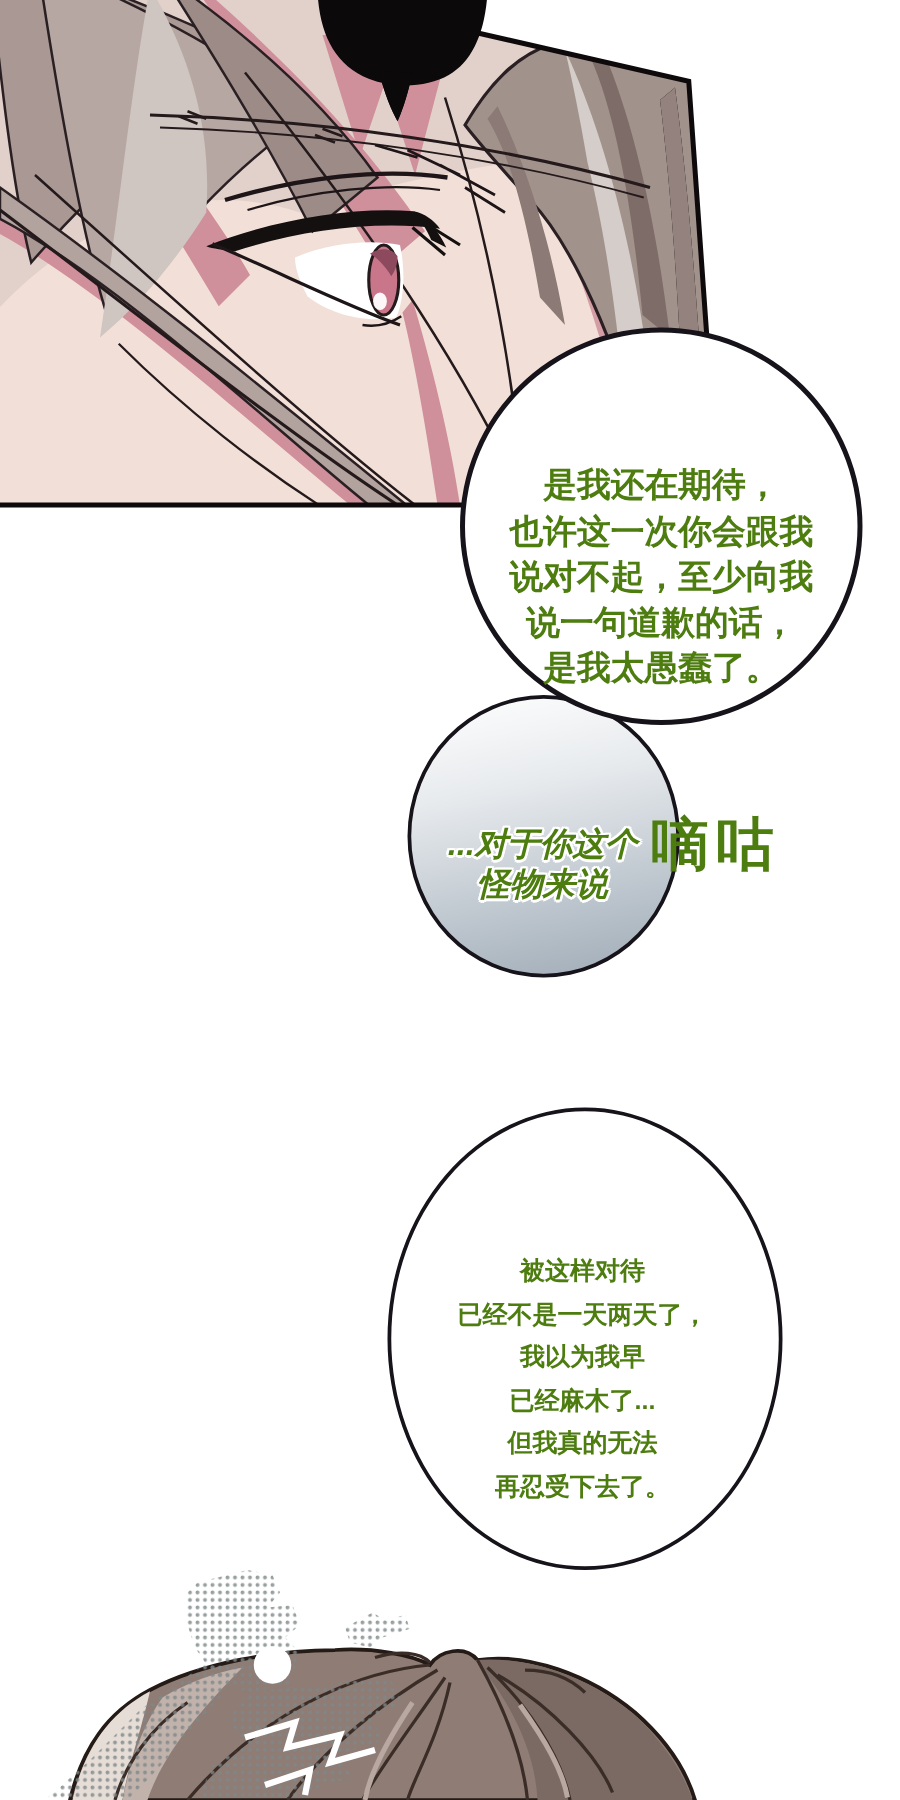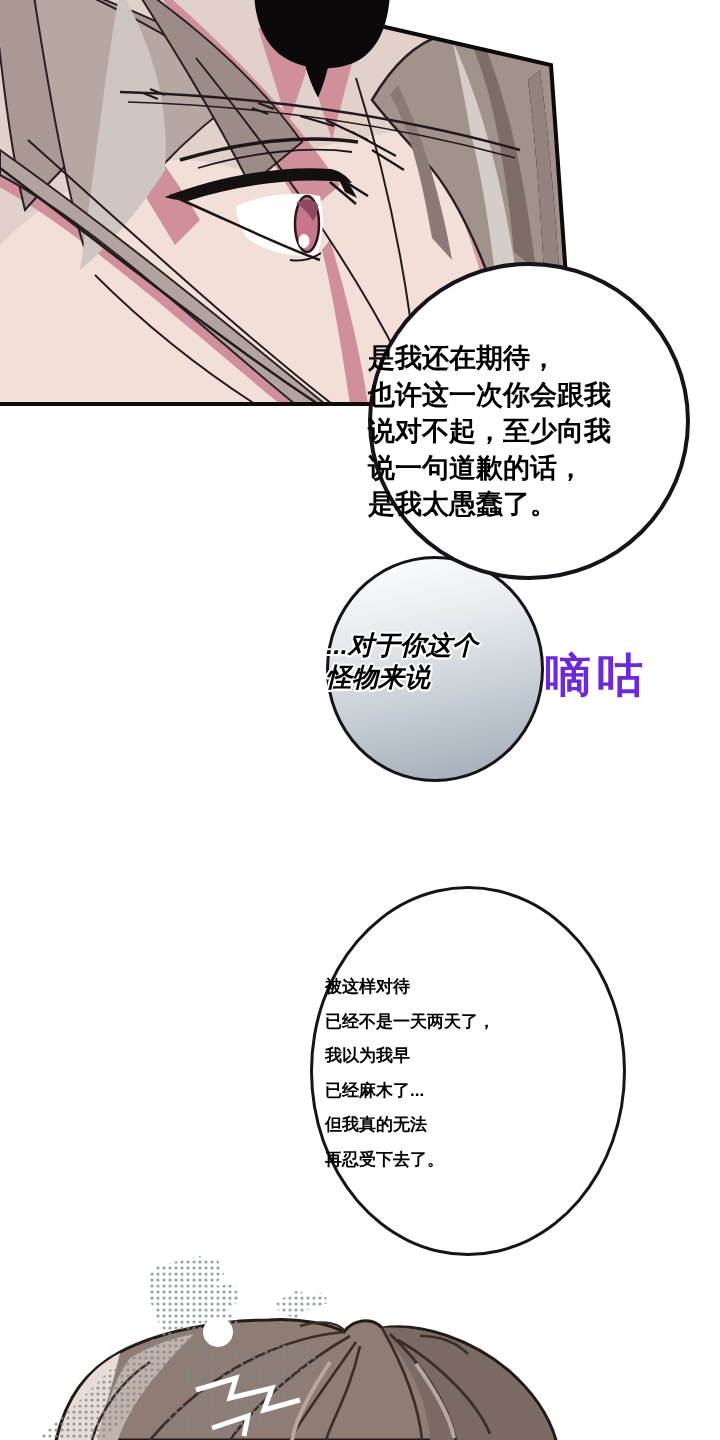--- a/index.html
+++ b/index.html
@@ -11,31 +11,31 @@
   .art{position:absolute;left:0;}
   .bubble{
     position:absolute;box-sizing:border-box;border:4px solid #17131a;
     border-radius:50%;background:#ffffff;
   }
   .bubble.b2{
     border-width:3px;
     background:linear-gradient(168deg,#fbfcfc 4%,#e8ebee 32%,#bcc5cd 72%,#9fabb6 100%);
   }
   .btext{
-    position:absolute;font-weight:700;color:#000000;
-    white-space:pre-line;z-index:6;letter-spacing:0px;
+    position:absolute;text-align:center;font-weight:700;color:#4d7c0f;
+    white-space:pre-line;z-index:6;letter-spacing:0px;margin-top:30px;
   }
   .b1text{left:368px;top:340px;width:322px;font-size:27px;line-height:36.5px;}
   .b2text{left:326px;top:629px;width:216px;font-size:26px;line-height:32px;
     text-shadow:2px 0 0 #fff,-2px 0 0 #fff,0 2px 0 #fff,0 -2px 0 #fff,
       1.5px 1.5px 0 #fff,-1.5px 1.5px 0 #fff,1.5px -1.5px 0 #fff,-1.5px -1.5px 0 #fff;font-style:italic;}
-  .b3text{left:325px;top:970px;width:316px;font-size:17px;line-height:34.5px;}
+  .b3text{left:308px;top:970px;width:316px;font-size:20px;line-height:34.5px;}
   .sfx{
-    position:absolute;left:545px;top:645px;width:170px;z-index:6;
-    font-size:46px;font-weight:900;color:#6d28d9;letter-spacing:6px;white-space:nowrap;
+    position:absolute;left:521px;top:645px;width:170px;z-index:6;
+    font-size:46px;font-weight:900;color:#4d7c0f;letter-spacing:6px;white-space:nowrap;
   }
   .z1{z-index:1}.z2{z-index:2}.z3{z-index:3}
 </style>
 </head>
 <body>
 
 <div class="page">
 
   <svg class="art z1" width="720" height="412" viewBox="0 0 720 412">
     <defs>

